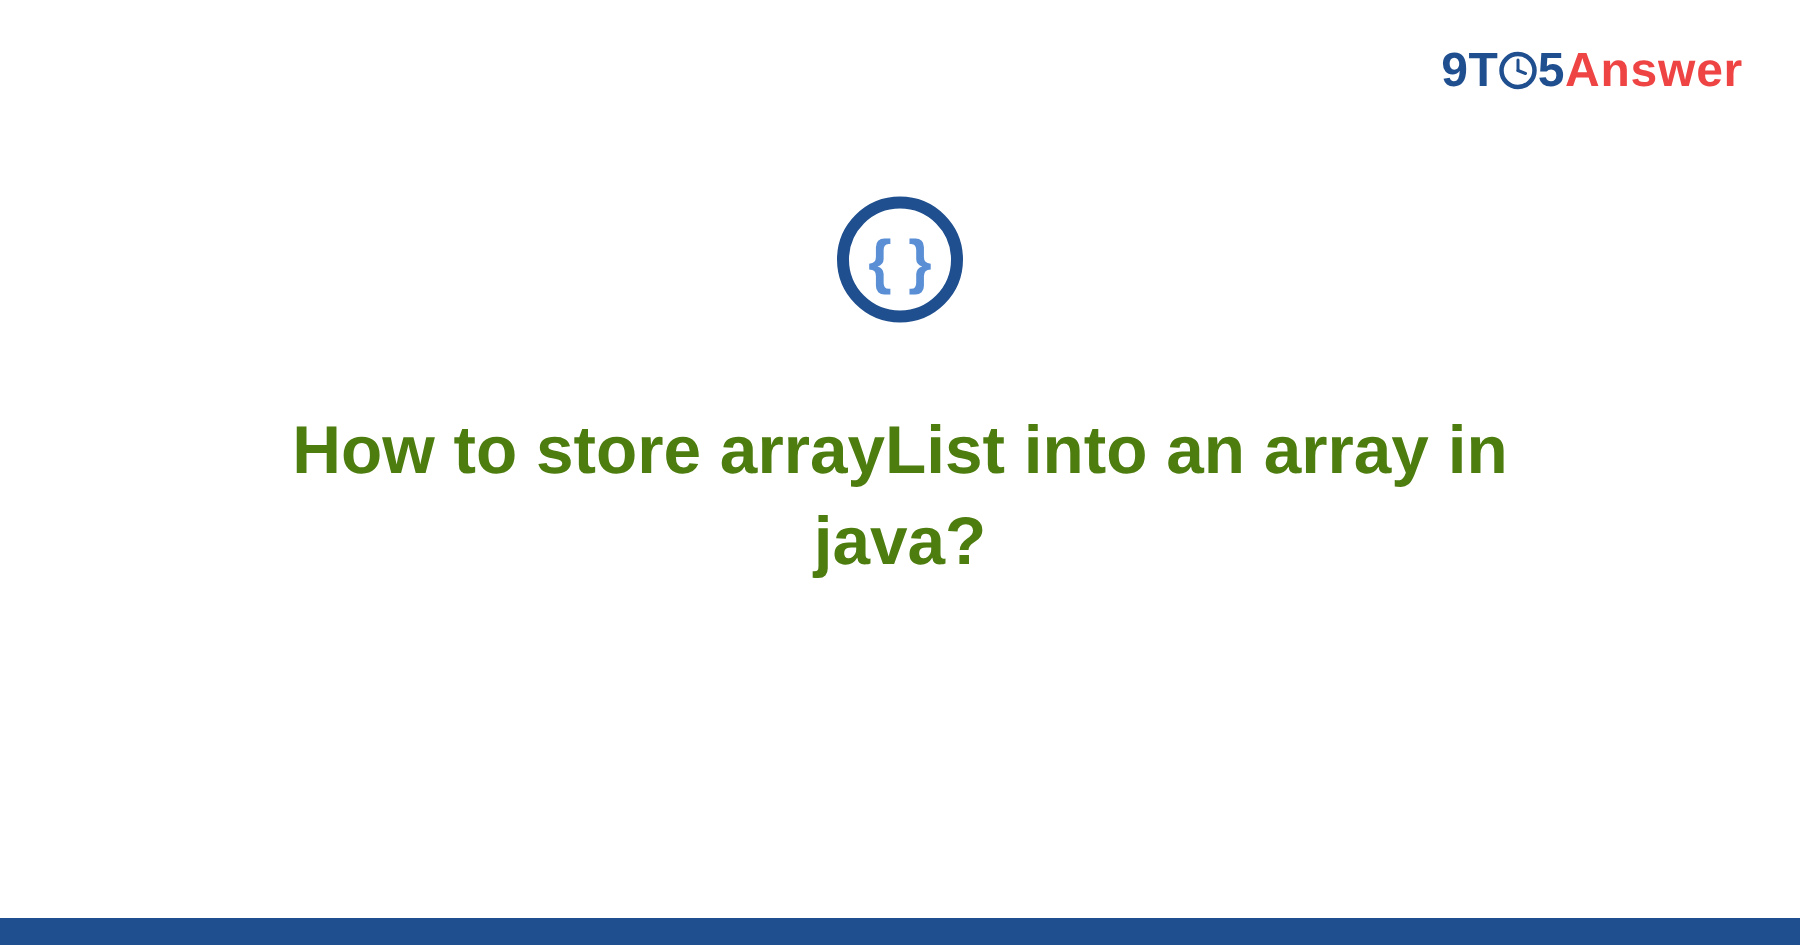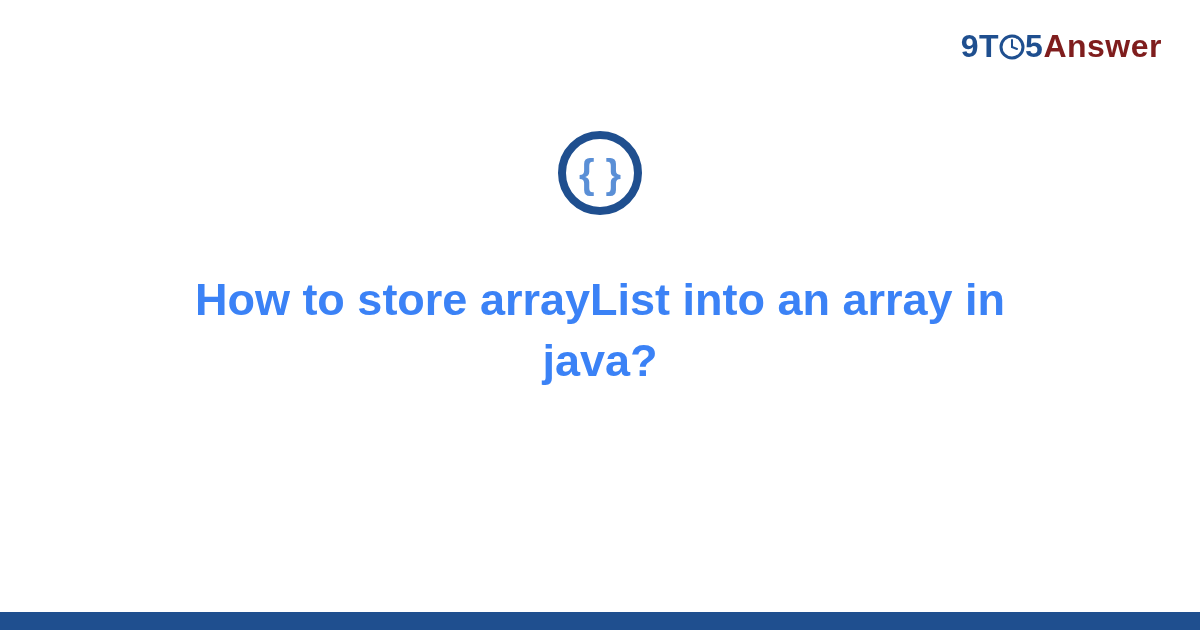--- a/index.html
+++ b/index.html
@@ -37,41 +37,41 @@
       vertical-align: -3px;
     }
     .logo .o-svg {
       width: 26px;
       height: 26px;
     }
     .logo .five {
       color: #1f4f8f;
     }
     .logo .answer {
-      color: #7f1d1d;
+      color: #ef4444;
       font-weight: 600;
     }
     .center-area {
       position: absolute;
       top: 130px;
       left: 0;
       right: 0;
       display: flex;
       flex-direction: column;
       align-items: center;
     }
     .category-icon {
       width: 86px;
       height: 86px;
       margin-bottom: 54px;
     }
     .question-title {
       font-size: 45px;
       font-weight: bold;
-      color: #3b82f6;
+      color: #4d7c0f;
       text-align: center;
       line-height: 1.35;
       max-width: 900px;
     }
     .footer-bar {
       position: absolute;
       bottom: 0;
       left: 0;
       right: 0;
       height: 18px;

